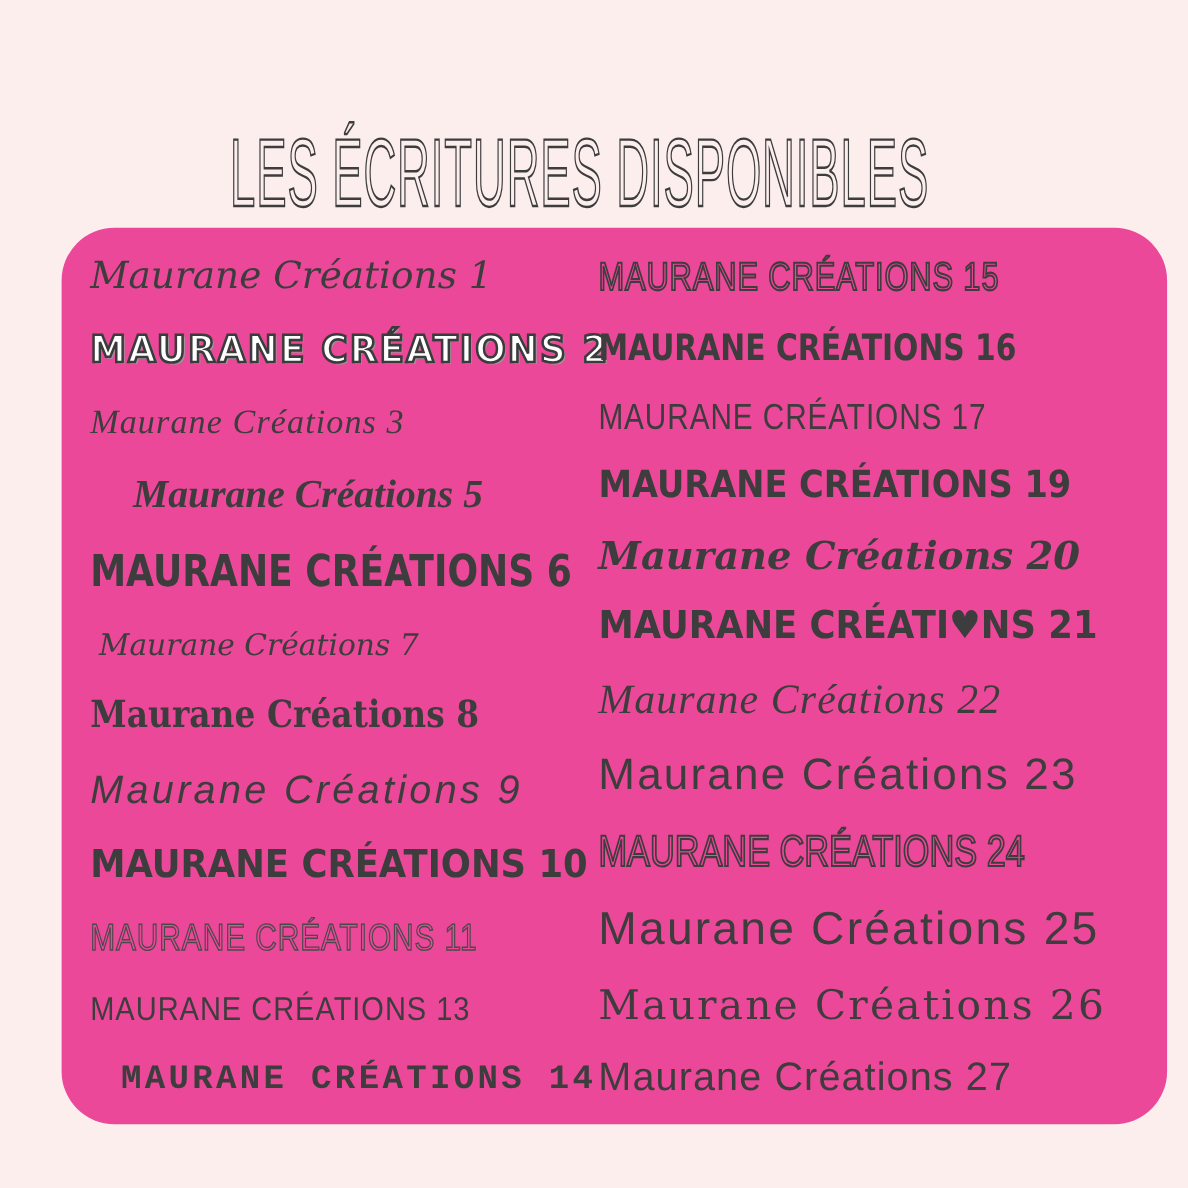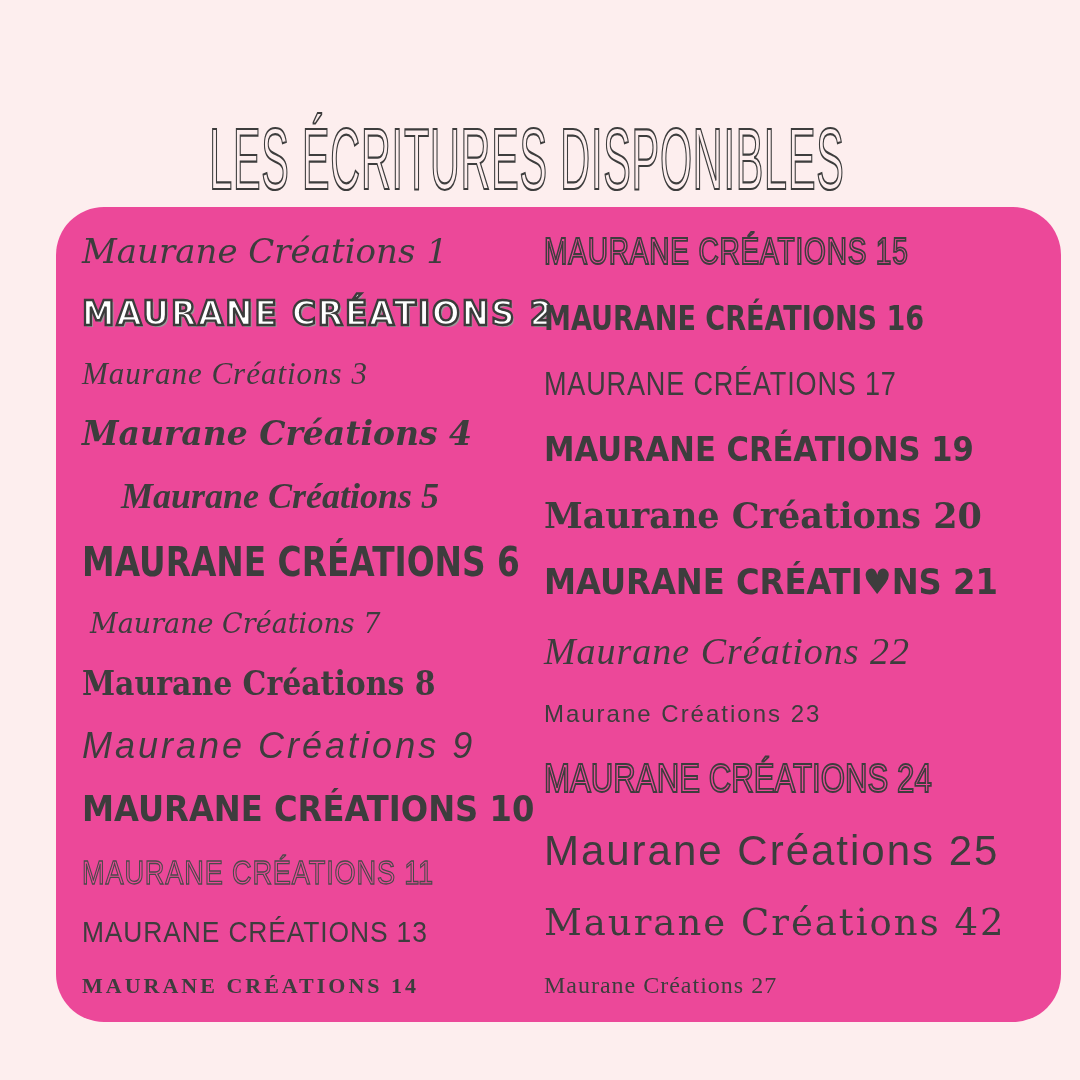--- a/index.html
+++ b/index.html
@@ -83,35 +83,35 @@
   .f4  span { font-family: "DejaVu Serif", serif; font-style: italic; font-weight: 700; font-size: 33px; }
   .f5  span { font-family: "Liberation Serif", serif; font-style: italic; font-weight: 700; font-size: 36px; margin-left: 39px; }
   .f6  span { font-family: "DejaVu Sans", sans-serif; font-weight: 800; font-size: 40px; transform: scale(0.82, 1.0); }
   .f7  span { font-family: "DejaVu Serif", serif; font-style: italic; font-size: 27px; margin-left: 8px; }
   .f8  span { font-family: "DejaVu Serif", serif; font-weight: 700; font-size: 34px; transform: scaleX(0.88); }
   .f9  span { font-family: "Liberation Sans", sans-serif; font-size: 36px; letter-spacing: 3px; font-style: italic; }
   .f10 span { font-family: "DejaVu Sans", sans-serif; font-weight: 700; font-size: 35px; transform: scaleX(0.92); }
   .f11 span { font-family: "Liberation Sans", sans-serif; font-size: 34px; transform: scaleX(0.8); letter-spacing: 1px; color: #545454; }
   .f12 span { font-family: "DejaVu Sans", sans-serif; font-weight: 700; font-size: 31px; transform: scaleX(0.8); letter-spacing: 1px; }
   .f13 span { font-family: "Liberation Sans", sans-serif; font-size: 30px; transform: scaleX(0.88); letter-spacing: 1px; }
-  .f14 span { font-family: Liberation Serif, serif; font-weight: 700; font-size: 22px; letter-spacing: 3px; }
+  .f14 span { font-family: Liberation Mono, monospace; font-weight: 700; font-size: 31px; letter-spacing: 3px; margin-left: 28px; }
 
   .f15 span { font-family: "Liberation Sans", sans-serif; font-size: 36px; transform: scaleX(0.78); letter-spacing: 1px; }
   .f16 span { font-family: "DejaVu Sans", sans-serif; font-weight: 700; font-size: 33px; transform: scaleX(0.82); }
   .f17 span { font-family: "Liberation Sans", sans-serif; font-size: 33px; transform: scaleX(0.82); letter-spacing: 1px; }
   .f18 span { font-family: "DejaVu Sans", sans-serif; font-weight: 700; font-size: 35px; letter-spacing: 1px; transform: scaleX(0.95); }
   .f19 span { font-family: "DejaVu Sans", sans-serif; font-weight: 700; font-size: 34px; transform: scaleX(0.9); }
-  .f20 span { font-family: "DejaVu Serif", serif; font-weight: 700; font-size: 35px; }
+  .f20 span { font-family: "DejaVu Serif", serif; font-style: italic; font-weight: 700; font-size: 35px; }
   .f21 span { font-family: "DejaVu Sans", sans-serif; font-weight: 800; font-size: 35px; transform: scaleX(0.92); }
   .f22 span { font-family: "Liberation Serif", serif; font-style: italic; font-size: 38px; letter-spacing: 1px; }
-  .f23 span { font-family: "Liberation Sans", sans-serif; font-size: 24px; letter-spacing: 2px; }
+  .f23 span { font-family: "Liberation Sans", sans-serif; font-size: 40px; letter-spacing: 2px; }
   .f24 span { font-family: "Liberation Sans", sans-serif; font-size: 40px; transform: scaleX(0.78); }
   .f25 span { font-family: "Liberation Sans", sans-serif; font-size: 42px; letter-spacing: 2px; }
   .f26 span { font-family: "DejaVu Serif", serif; font-size: 37px; letter-spacing: 2px; }
-  .f27 span { font-family: Liberation Serif, serif; font-size: 24px; letter-spacing: 1px; }
+  .f27 span { font-family: Liberation Sans, sans-serif; font-size: 36px; letter-spacing: 1px; }
 
   
   @supports (-webkit-text-stroke: 1px #000) {
     .title    { color: transparent; -webkit-text-stroke: 2.2px #3d3d3d; }
     .f2  span { color: #ffffff; -webkit-text-stroke: 2.4px #3b3b3b; text-shadow: 2px 2px 0 #9a9a9a; }
     .f11 span { color: transparent; -webkit-text-stroke: 1.3px #4a4a4a; }
     .f15 span { color: transparent; -webkit-text-stroke: 1.9px #3d3d3d; }
     .f24 span { color: transparent; -webkit-text-stroke: 1.9px #3d3d3d; }
   }
 </style>
@@ -127,23 +127,20 @@
     <div class="col col-left">
         <div class="sample f1">
           <span>Maurane Créations 1</span>
         </div>
         <div class="sample f2">
           <span>MAURANE CRÉATIONS 2</span>
         </div>
         <div class="sample f3">
           <span>Maurane Créations 3</span>
         </div>
-        <div class="sample f4">
-          <span>Maurane Créations 4</span>
-        </div>
         <div class="sample f5">
           <span>Maurane Créations 5</span>
         </div>
         <div class="sample f6">
           <span>MAURANE CRÉATIONS 6</span>
         </div>
         <div class="sample f7">
           <span>Maurane Créations 7</span>
         </div>
         <div class="sample f8">
@@ -190,20 +187,20 @@
         <div class="sample f23">
           <span>Maurane Créations 23</span>
         </div>
         <div class="sample f24">
           <span>MAURANE CRÉATIONS 24</span>
         </div>
         <div class="sample f25">
           <span>Maurane Créations 25</span>
         </div>
         <div class="sample f26">
-          <span>Maurane Créations 42</span>
+          <span>Maurane Créations 26</span>
         </div>
         <div class="sample f27">
           <span>Maurane Créations 27</span>
         </div>
       </div>
   </div>
 </div>
 
 </body></html>

